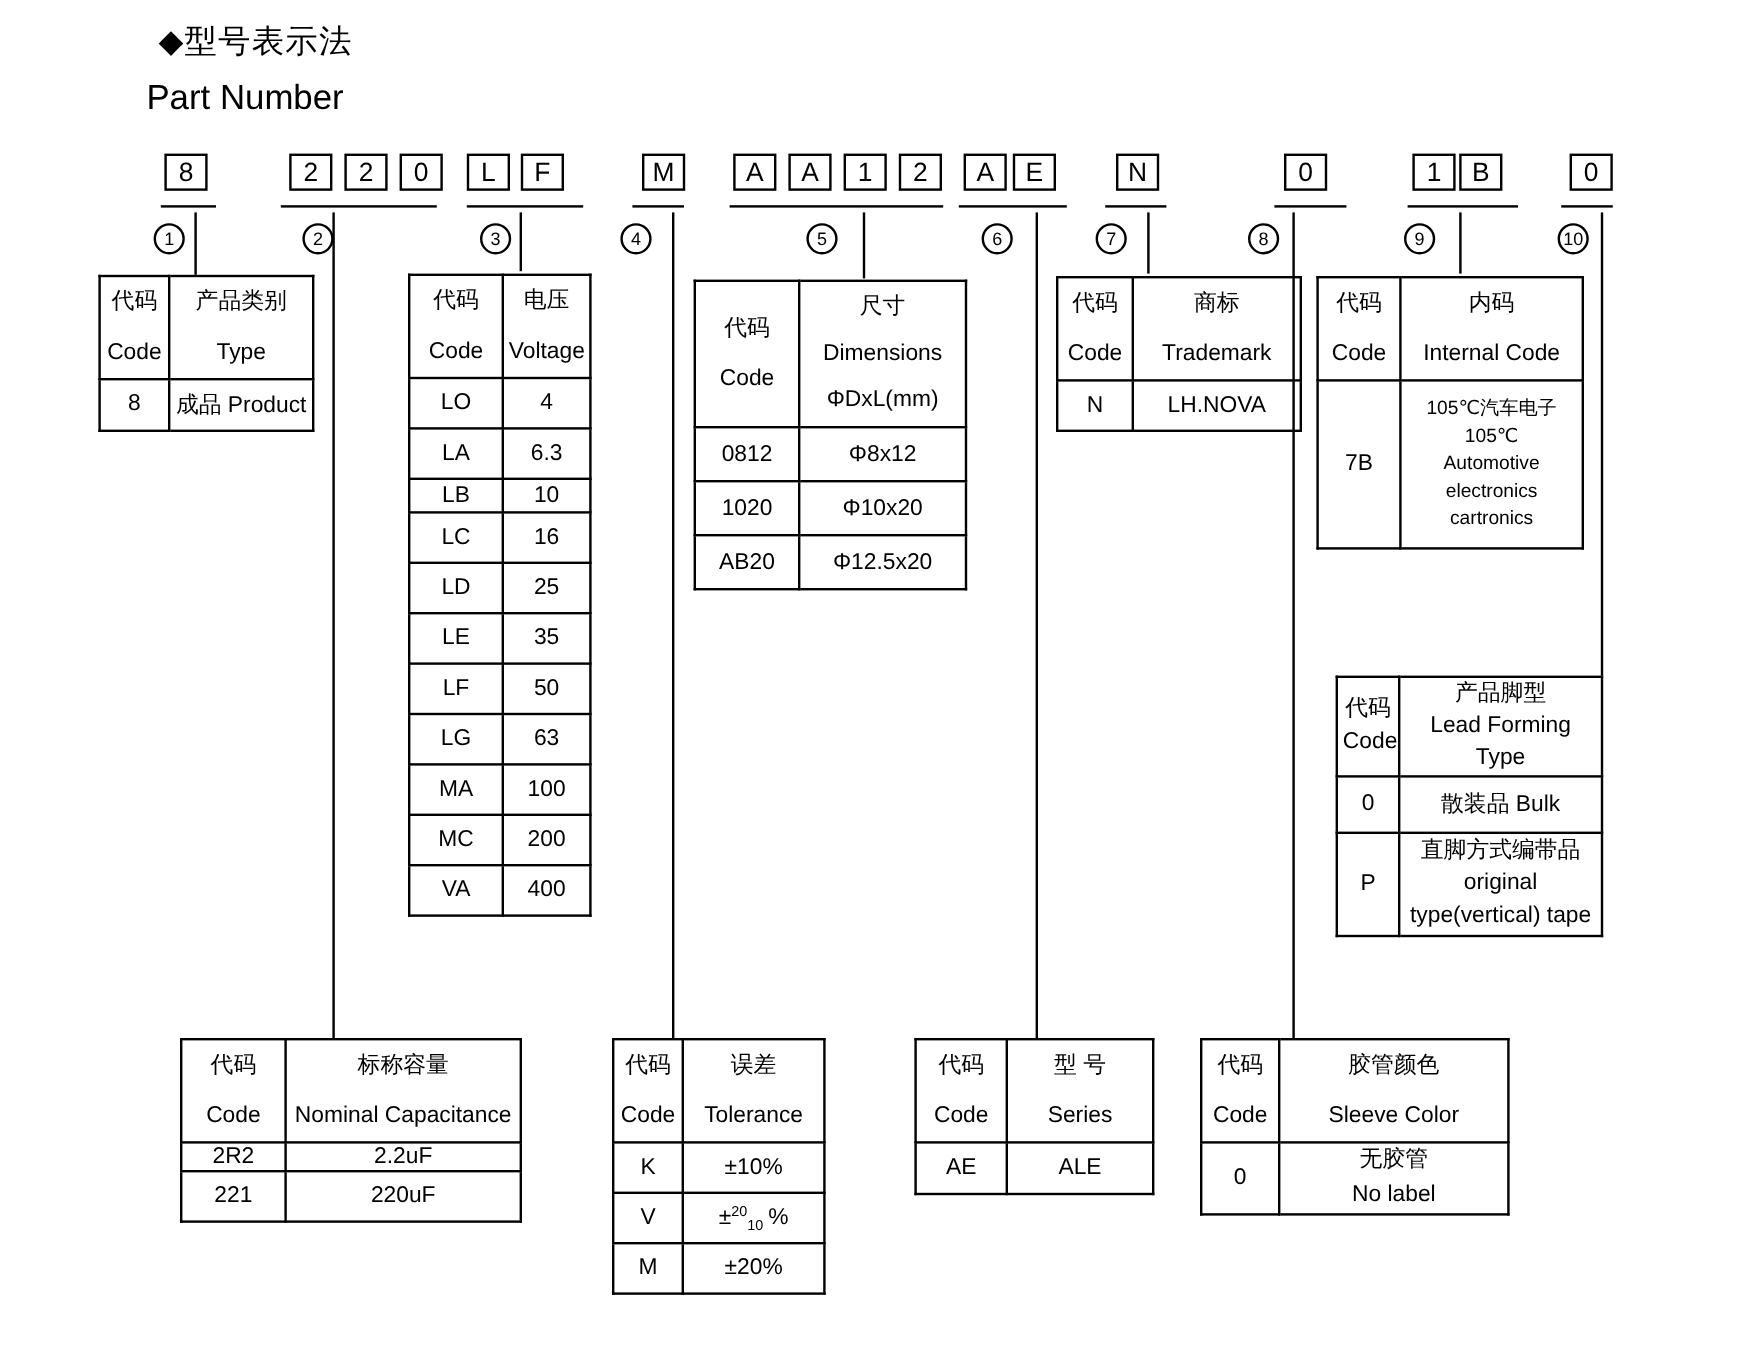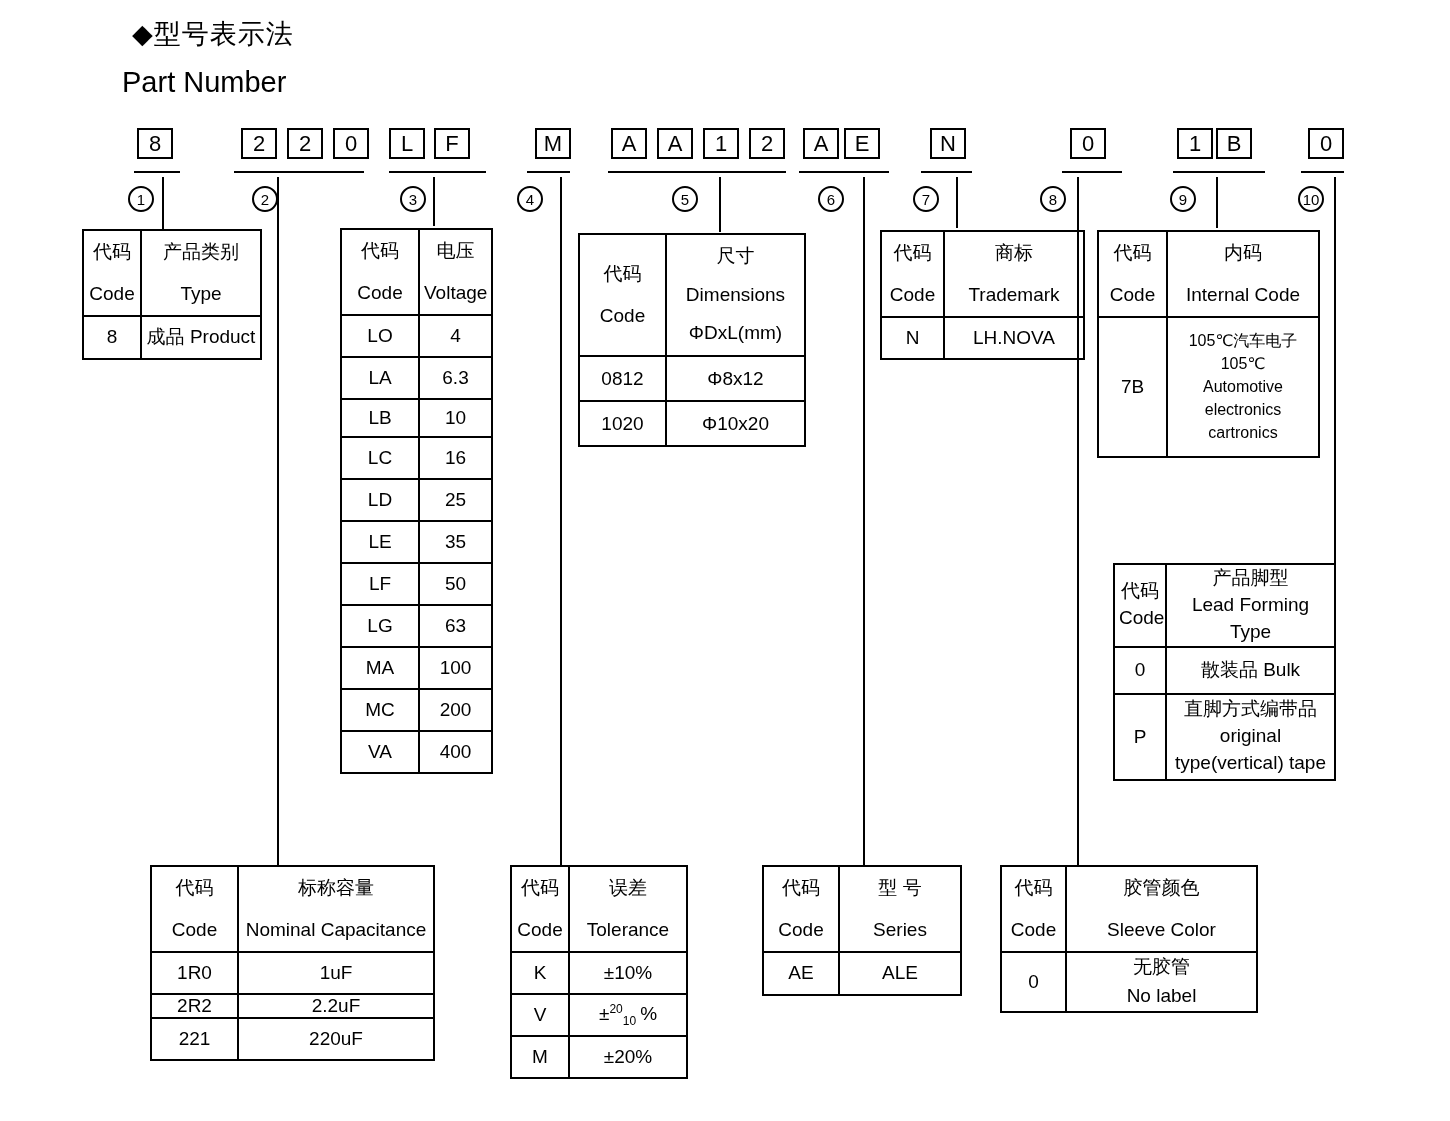--- a/index.html
+++ b/index.html
@@ -131,21 +131,21 @@
 Voltage</td>
     </tr>
     <tr style="height:42px;">
           <td>LO</td>
           <td>4</td>
         </tr>
     <tr style="height:42px;">
           <td>LA</td>
           <td>6.3</td>
         </tr>
-    <tr style="height:38px;">
+    <tr style="height:28px;">
           <td>LB</td>
           <td>10</td>
         </tr>
     <tr style="height:42px;">
           <td>LC</td>
           <td>16</td>
         </tr>
     <tr style="height:42px;">
           <td>LD</td>
           <td>25</td>
@@ -190,20 +190,24 @@
 Dimensions
 ΦDxL(mm)</td>
     </tr>
     <tr style="height:45px;">
           <td>0812</td>
           <td>Φ8x12</td>
         </tr>
     <tr style="height:45px;">
           <td>1020</td>
           <td>Φ10x20</td>
+        </tr>
+    <tr style="height:45px;">
+          <td>AB20</td>
+          <td>Φ12.5x20</td>
         </tr>
   </tbody>
     </table>
 
   <table class="t" style="left:880px;top:230px;width:205px;">
     <colgroup>
         <col style="width:63px;">
         <col>
       </colgroup>
     <tbody>
@@ -274,24 +278,20 @@
         <col style="width:87px;">
         <col>
       </colgroup>
     <tbody>
         <tr style="height:84px;">
       <td class="lh22">代码
 Code</td>
       <td class="lh22">标称容量
 Nominal Capacitance</td>
     </tr>
-    <tr style="height:42px;">
-          <td>1R0</td>
-          <td>1uF</td>
-        </tr>
     <tr style="height:24px;">
           <td>2R2</td>
           <td>2.2uF</td>
         </tr>
     <tr style="height:42px;">
           <td>221</td>
           <td>220uF</td>
         </tr>
   </tbody>
     </table>

